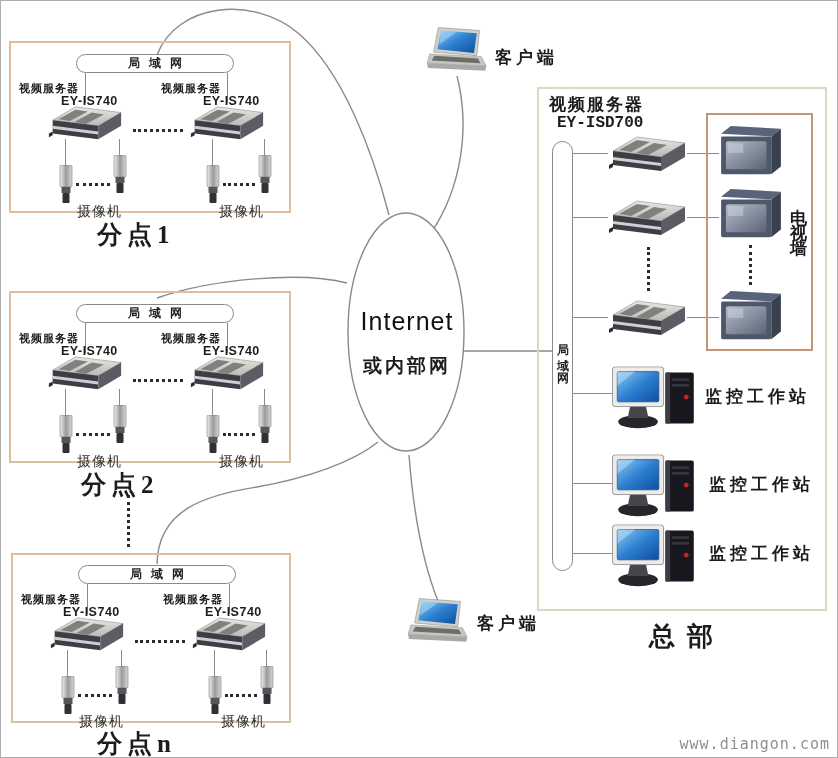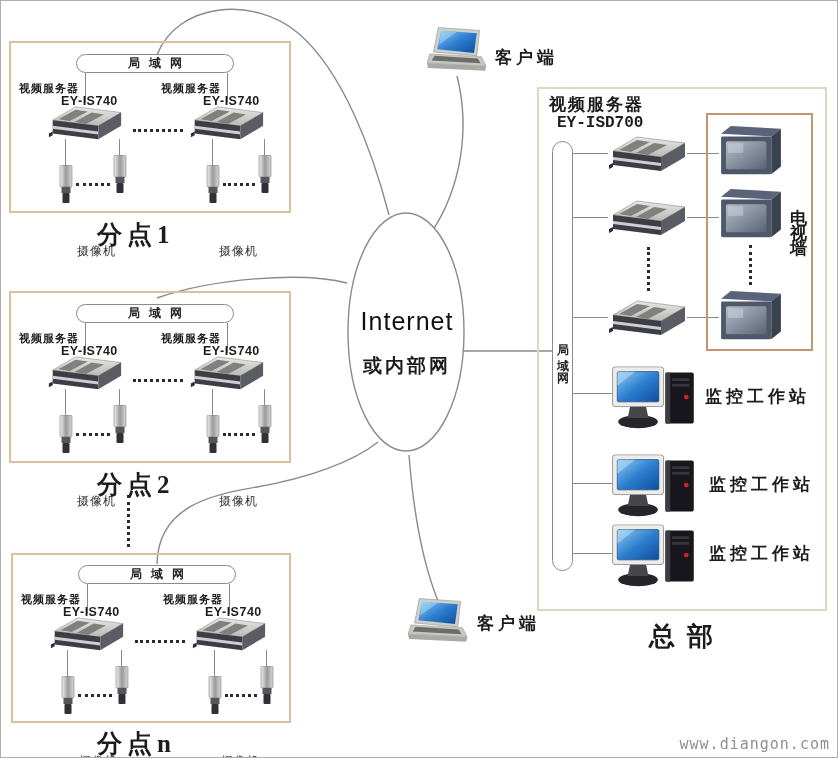--- a/index.html
+++ b/index.html
@@ -30,21 +30,21 @@
            letter-spacing:14px; color:#222; }
   
   .hline { position:absolute; height:1.4px; background:#8a8a8a; z-index:2; }
   .vline { position:absolute; width:1.4px;  background:#8a8a8a; z-index:2; }
   .dots-h { position:absolute; border-top:3px dotted #2b2b2b; z-index:3; }
   .dots-v { position:absolute; border-left:3px dotted #2b2b2b; z-index:3; }
   
   .lbl { position:absolute; z-index:5; white-space:nowrap; }
   .srv-name  { font-size:11px; font-weight:bold; letter-spacing:1px; }
   .srv-model { font-size:12.5px; font-weight:bold; font-family:"Liberation Sans","DejaVu Sans",sans-serif; letter-spacing:.5px;margin-left:38px; }
-  .cam-lbl   { font-size:12px; letter-spacing:1px; color:#333;margin-top:40px; }
+  .cam-lbl   { font-size:14px; letter-spacing:1px; color:#333; }
   .site-name { font-size:25px; font-weight:bold; letter-spacing:5px; }
   .client-lbl{ font-size:17px; font-weight:bold; letter-spacing:4px; }
   .hq-name   { font-size:26px; font-weight:bold; letter-spacing:12px; }
   .dec-lbl   { font-size:17px; font-weight:bold; letter-spacing:2px; }
   .dec-model { font-size:16px; font-weight:bold; font-family:Liberation Mono, monospace; }
   .hq-dev-lbl{ font-size:17px; font-weight:bold; letter-spacing:4px; }
   .tvwall-lbl{ position:absolute; left:786px; top:194px; writing-mode:vertical-rl; text-orientation:upright;
                font-size:17px; font-weight:bold; letter-spacing:15px; z-index:4; }
   .cloud-text{ position:absolute; left:345px; top:306px; width:122px; text-align:center; z-index:4; }
   .cloud-line1{ font-family:"Liberation Sans","DejaVu Sans",sans-serif; font-size:25px; color:#111; letter-spacing:1px; }
@@ -217,21 +217,21 @@
     <svg class="dev" style="left:196px;top:124px;width:16px;height:40px;">
         <use href="#sym-camera"></use>
       </svg>
     <svg class="dev" style="left:248px;top:114px;width:16px;height:40px;">
         <use href="#sym-camera"></use>
       </svg>
     <div class="dots-h" style="left:67px;top:142px;width:34px;"></div>
     <div class="dots-h" style="left:214px;top:142px;width:32px;"></div>
     <div class="lbl cam-lbl" style="left:68px;top:162px;">摄像机</div>
     <div class="lbl cam-lbl" style="left:210px;top:162px;">摄像机</div>
-    <div class="lbl site-name" style="left:88px;top:177px;">分点2</div>
+    <div class="lbl site-name" style="left:72px;top:177px;">分点2</div>
   </div>
 
   <div class="dots-v" style="left:126px;top:494px;height:52px;z-index:3;"></div>
 
   <div class="abs" style="left:10px;top:552px;width:282px;height:206px;">
     <div class="site-box" style="left:0;top:0;width:280px;height:170px;"></div>
     <div class="pill" style="left:67px;top:12px;width:158px;height:19px;">
         <span>局域网</span>
       </div>
     <div class="vline" style="left:76px;top:31px;height:30px;"></div>

